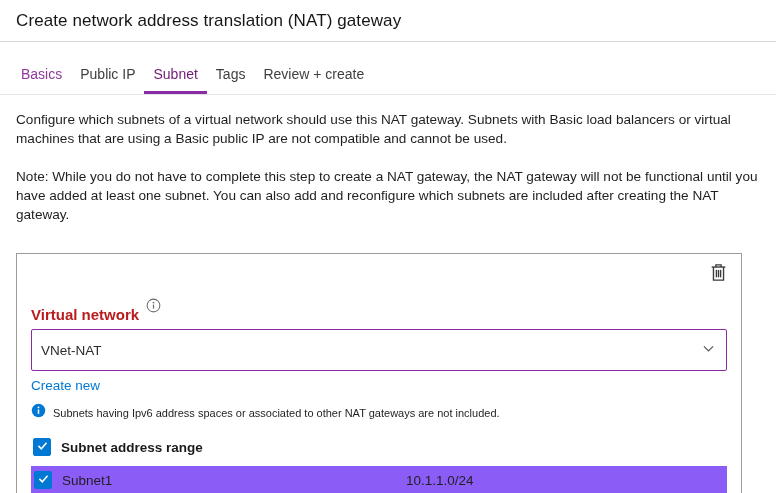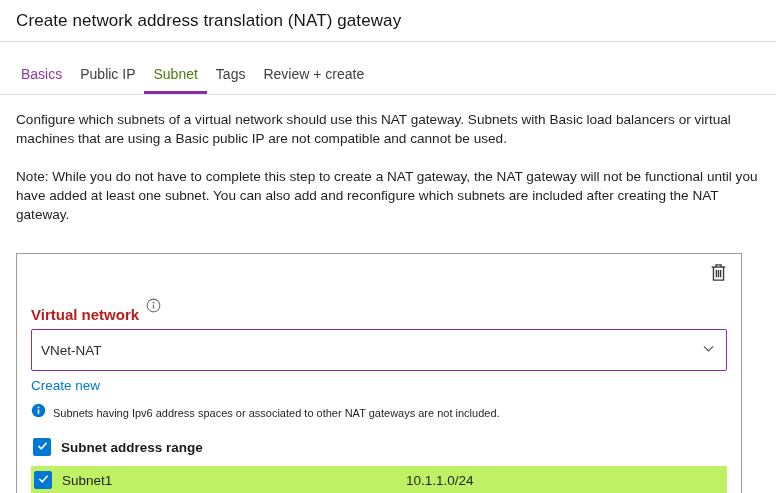--- a/index.html
+++ b/index.html
@@ -36,21 +36,21 @@
     font-size: 14px;
     color: #404040;
     padding: 6px 9px 9px 9px;
     border-bottom: 3px solid transparent;
     cursor: pointer;
     text-decoration: none;
     white-space: nowrap;
   }
   .tab.visited { color: #8f3a9b; }
   .tab.active {
-    color: #4d7c0f;
+    color: #701a75;
     border-bottom-color: #8a2da5;
   }
   
   .intro p {
     font-size: 13.6px;
     line-height: 19px;
     color: #1f1f1f;
     margin: 15px 16px 0 16px;
     max-width: 748px;
   }
@@ -123,21 +123,21 @@
   .t-row {
     display: grid;
     grid-template-columns: 28px 344px auto;
     align-items: center;
     padding-left: 2px;
   }
   .t-head { height: 32px; }
   .t-head .col-h { font-size: 13.5px; font-weight: 700; color: #1b1b1b; }
   .t-body-row {
     height: 28px;
-    background: #bef264;
+    background: #8b5cf6;
     margin-top: 3px;
     border: 1px solid transparent;
     cursor: pointer;
   }
   .t-body-row.focused { border-color: #6a6a6a; background: #eab308; font-weight: bold; }
   .cell { font-size: 13.5px; color: #1f1f1f; }
   .checkbox {
     width: 18px;
     height: 18px;
     background: #0078d4;

